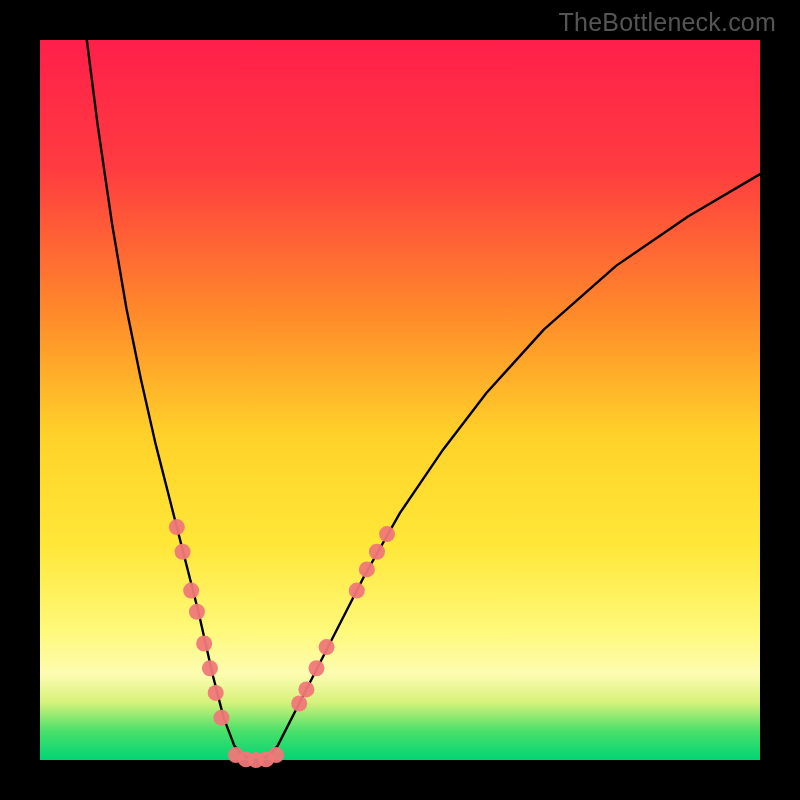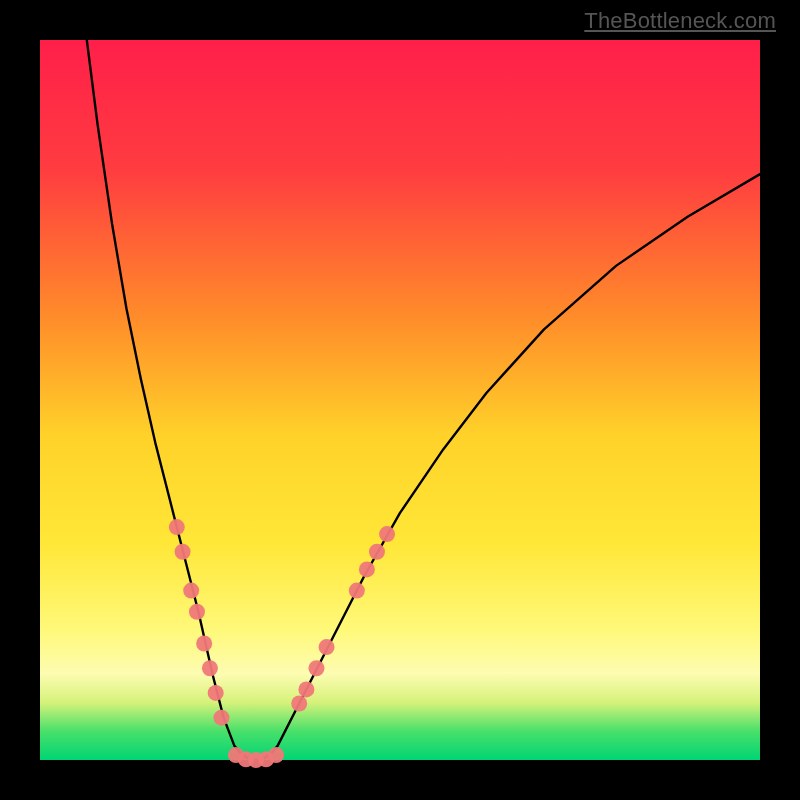--- a/index.html
+++ b/index.html
@@ -26,25 +26,24 @@
   }
   .gradient {
     position: absolute;
     left: 0;
     top: 0;
     width: 100%;
     height: 100%;
   }
   .watermark {
     position: absolute;
-    font-size: 22px;
+    font-size: 25px;
     font-weight: 500;
     color: #555;
     letter-spacing: 0.2px;
-    text-decoration: underline;
   }
   svg.overlay {
     position: absolute;
     left: 0;
     top: 0;
     width: 100%;
     height: 100%;
     overflow: visible;
   }
 </style>

